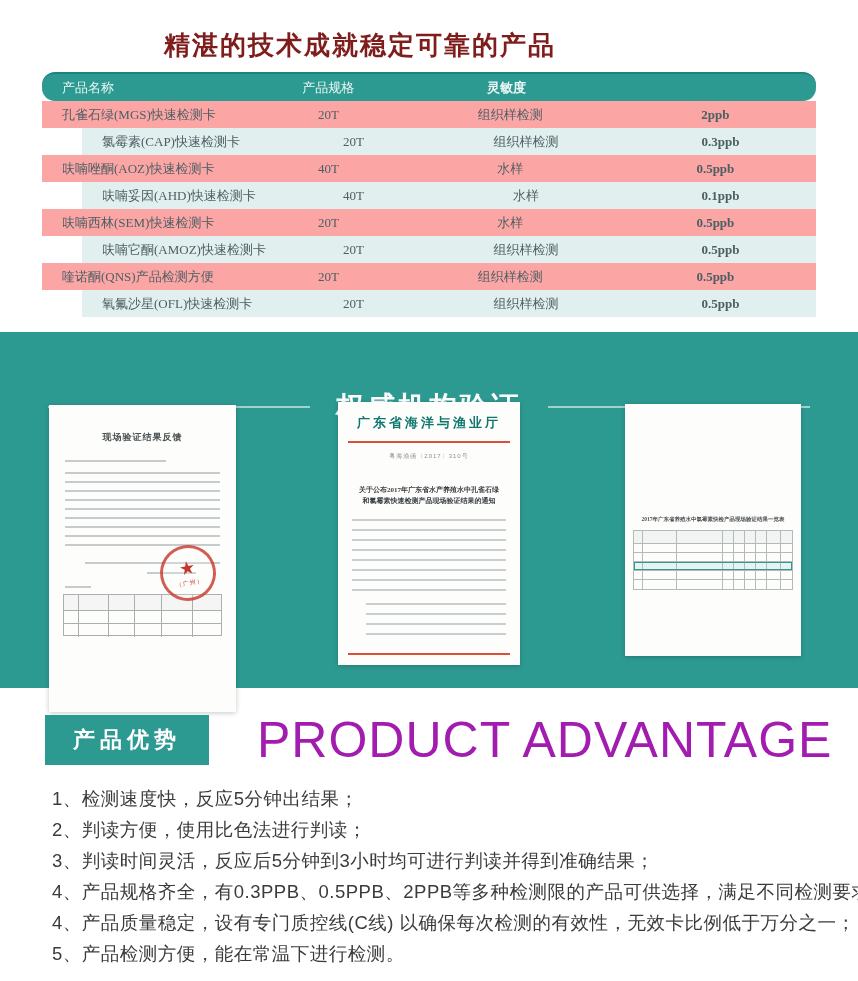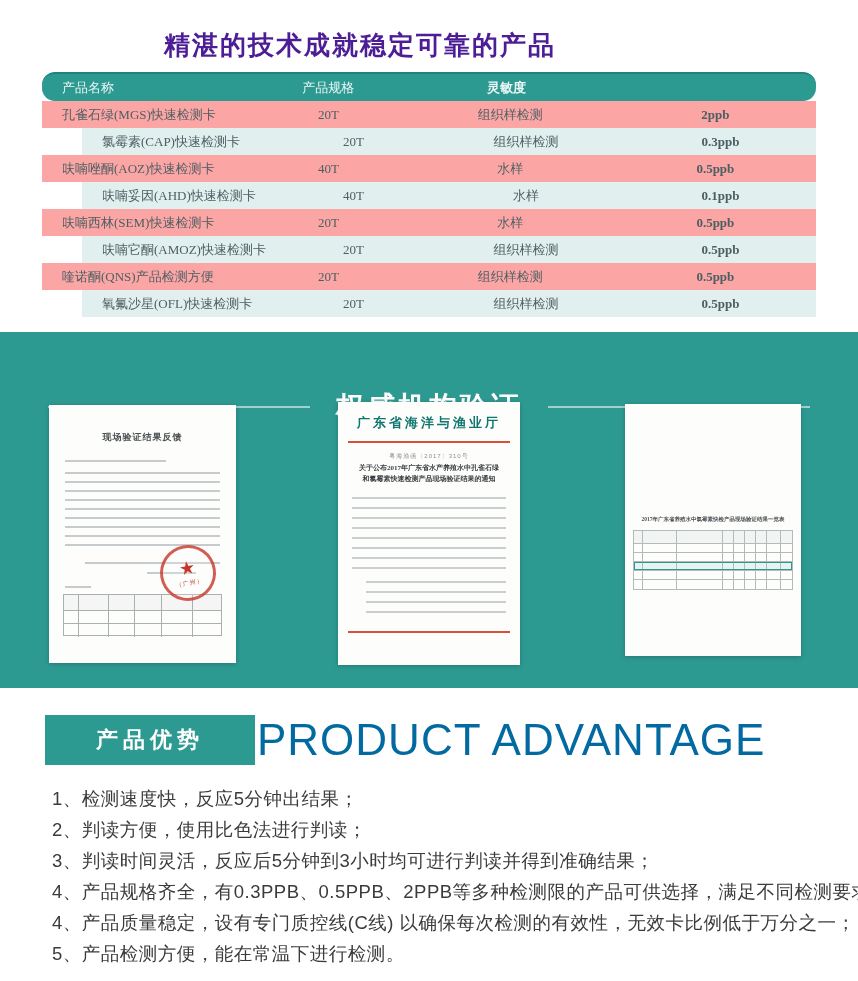--- a/index.html
+++ b/index.html
@@ -3,21 +3,21 @@
 <meta charset="utf-8">
 <style>
   * { margin:0; padding:0; box-sizing:border-box; }
   html,body { width:858px; height:981px; background:#ffffff; overflow:hidden; }
   body { position:relative; font-family:"Liberation Sans", sans-serif; }
 
   
   .page-title {
     position:absolute; top:28px; left:0; width:720px;
     text-align:center; font-size:26px; font-weight:bold;
-    color:#4c1d95; letter-spacing:2px;
+    color:#7f1d1d; letter-spacing:2px;
   }
 
   
   .product-table {
     position:absolute; left:42px; top:72px; width:774px;
     font-family:"Liberation Serif", serif;
   }
   .pt-header {
     display:flex; align-items:center; height:29px;
     background:#2d9a92; border-top:2px solid #1e837b;
@@ -41,21 +41,21 @@
     display:flex; align-items:center; justify-content:center; gap:26px;
   }
   .verify-line { width:262px; height:2px; background:rgba(255,255,255,0.55); }
   .verify-title { color:#ffffff; font-size:28px; font-weight:bold; letter-spacing:3px; }
 
   .cert {
     position:absolute; background:#fdfdfc;
     box-shadow:0 1px 5px rgba(0,0,0,0.22);
     overflow:hidden;
   }
-  .cert1 { left:49px;  top:73px; width:187px; height:258px; }
+  .cert1 { left:49px;  top:73px; width:187px; height:307px; }
   .cert2 { left:338px; top:70px; width:182px; height:263px; }
   .cert3 { left:625px; top:72px; width:176px; height:252px; }
 
   .bar  { height:2px; background:#c6cbcd; }
   .lines9  { background-image:repeating-linear-gradient(to bottom,#c6cbcd 0,#c6cbcd 2px,transparent 2px,transparent 9px); }
   .lines10 { background-image:repeating-linear-gradient(to bottom,#c9ced0 0,#c9ced0 2px,transparent 2px,transparent 10px); }
 
   
   .cert1-title {
     margin-top:26px; text-align:center;
@@ -96,21 +96,21 @@
   
   .cert2 { display:flex; flex-direction:column; }
   .c2-letterhead {
     margin-top:12px; text-align:center;
     font-family:"Liberation Serif", serif; font-weight:bold;
     font-size:13px; color:#0f766e; letter-spacing:3px;
   }
   .c2-redline { height:2px; background:#d8503a; margin:9px 10px 0; }
   .c2-docno { margin-top:9px; text-align:center; font-size:6px; color:#8a8f90; letter-spacing:1px; }
   .c2-title {
-    margin-top:2px; text-align:center;
+    margin-top:24px; text-align:center;
     font-family:"Liberation Serif", serif; font-weight:bold;
     font-size:7px; line-height:11px; color:#3a3f41;
   }
   .c2-body   { height:76px; margin:12px 14px 0; }
   .c2-attach { height:36px; margin:8px 14px 0 28px; }
   .c2-redline-bottom { height:2px; background:#d8503a; margin:14px 10px 0; }
 
   
   .c3-title {
     margin-top:112px; text-align:center;
@@ -127,29 +127,29 @@
       linear-gradient(#b3baba,#b3baba),linear-gradient(#b3baba,#b3baba);
     background-repeat:no-repeat; background-size:1px 100%;
     background-position:5% 0,27% 0,56% 0,63% 0,70% 0,77% 0,84% 0,93% 0;
   }
   .c3-tr.hdr { height:13px; background-color:#f2f4f4; }
   .c3-tr.hl  { box-shadow:inset 0 0 0 1px #2d9a92; background-color:rgba(45,154,146,0.10); }
   .c3-tr:last-child { border-bottom:none; }
 
   
   .adv-badge {
-    position:absolute; left:45px; top:715px; width:210px; height:50px;
+    position:absolute; left:45px; top:715px; width:164px; height:50px;
     background:#2d9a92; color:#ffffff;
     display:flex; align-items:center; justify-content:center;
     font-size:22px; font-weight:bold; letter-spacing:5px;
   }
   .adv-watermark {
     position:absolute; left:257px; top:714px; height:52px;
     display:flex; align-items:center;
-    font-size:44px; color:#0369a1; letter-spacing:1px; font-weight:400;
+    font-size:50px; color:#a21caf; letter-spacing:1px; font-weight:400;
     white-space:nowrap;
   }
   .adv-list { position:absolute; left:52px; top:783px; width:790px; }
   .adv-item {
     font-size:18.5px; color:#3b3b3b; line-height:31px;
     white-space:nowrap; letter-spacing:0.5px;
   }
 </style>
 </head>
 <body>

